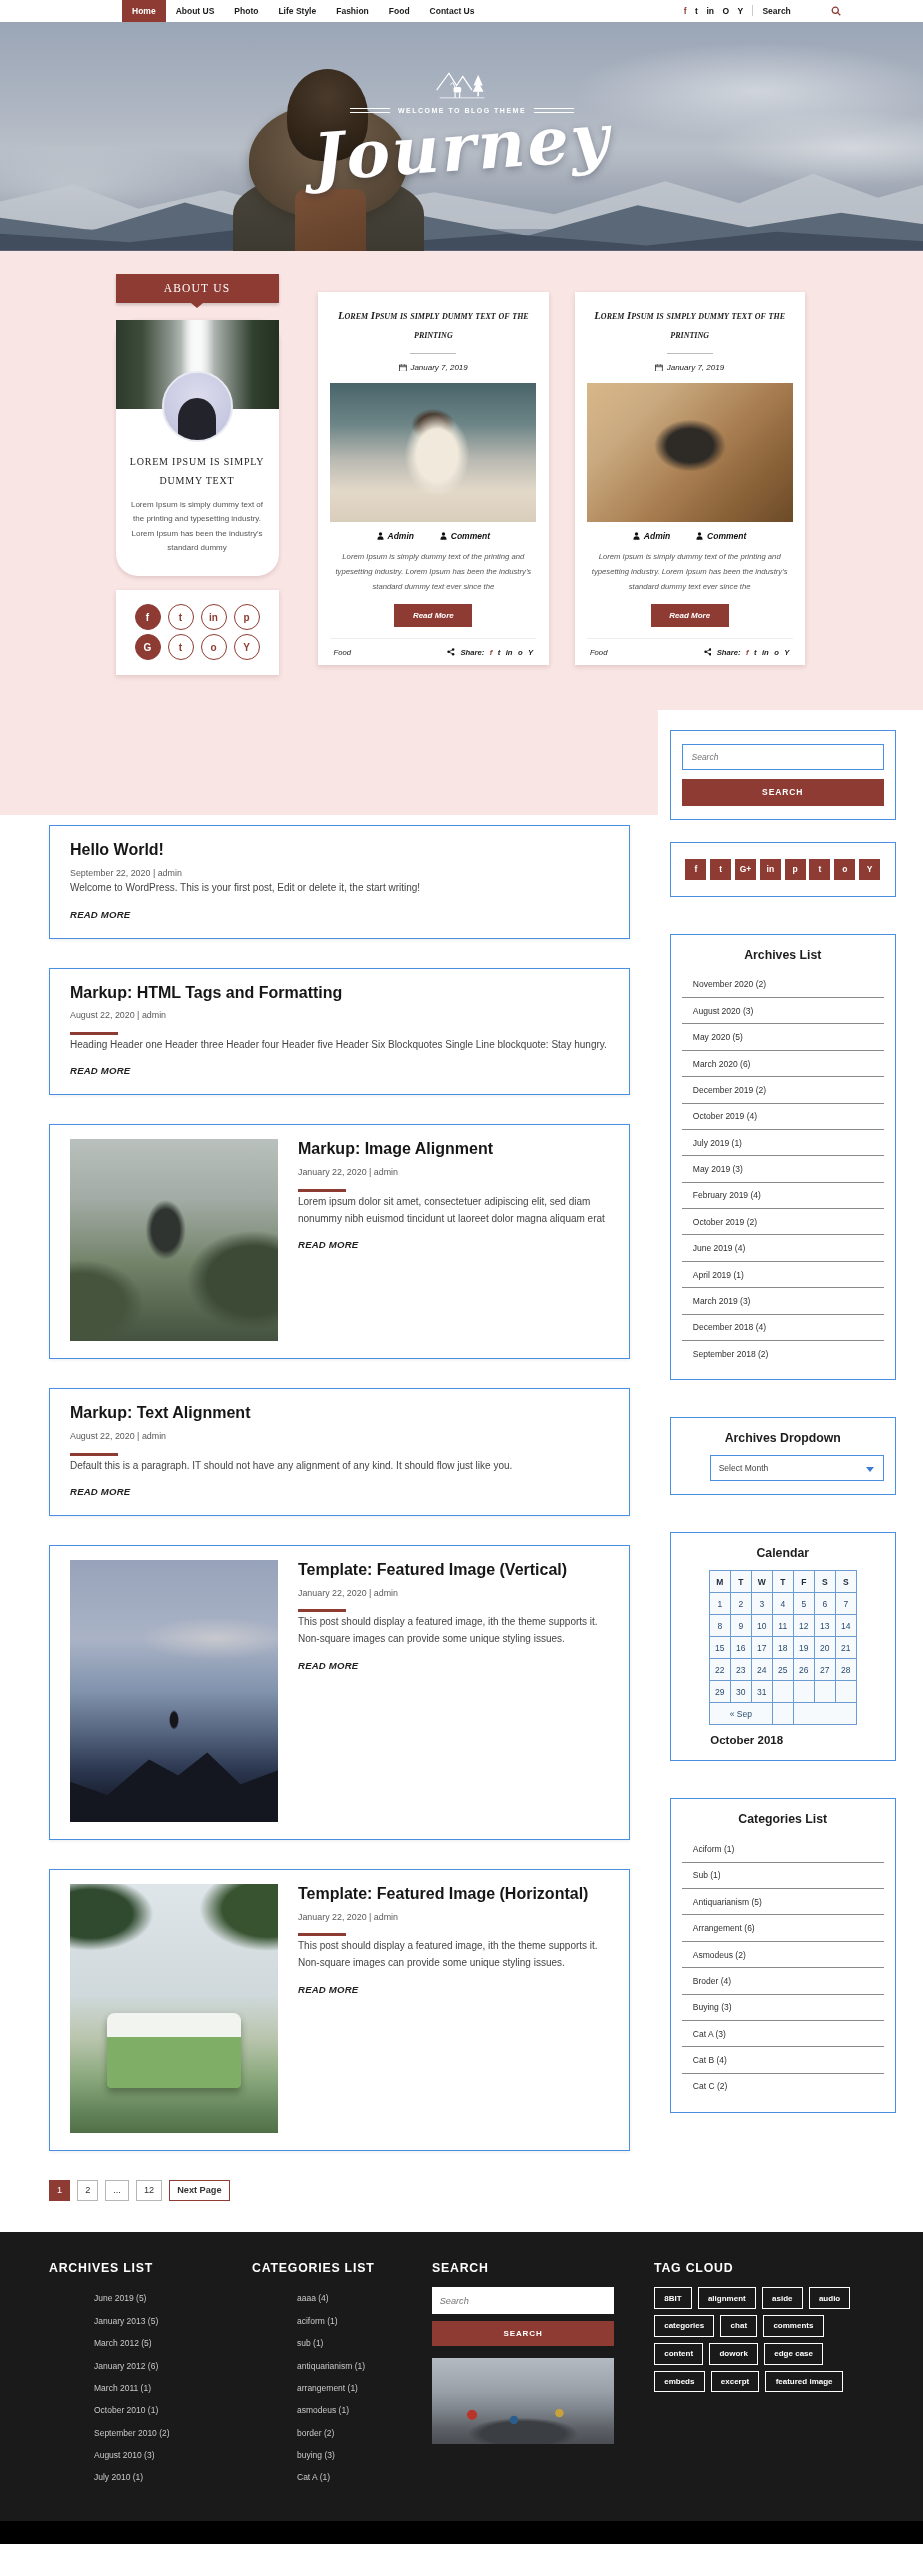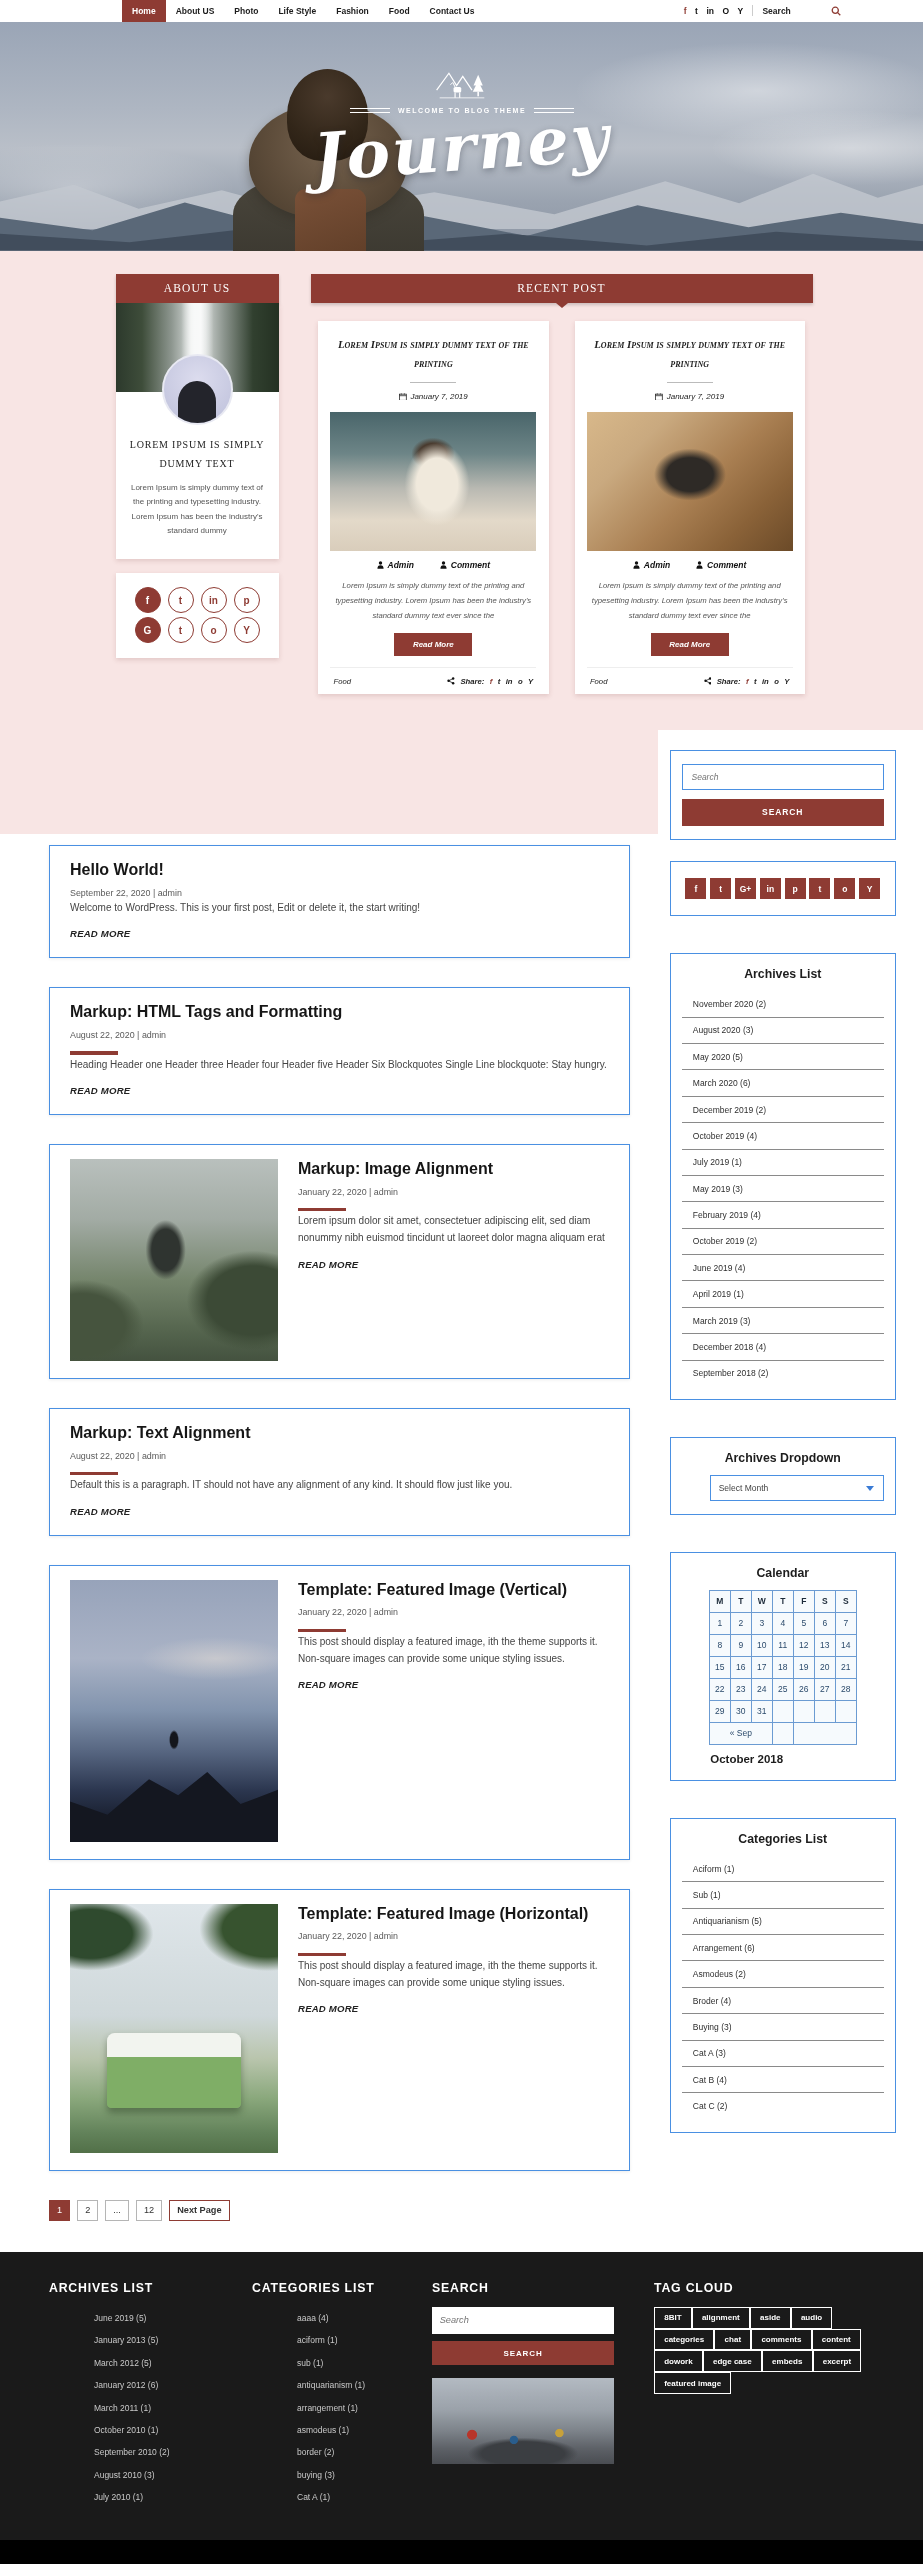--- a/index.html
+++ b/index.html
@@ -47,21 +47,21 @@
     transform: rotate(-4deg); letter-spacing: 2.3px; color: #fff; text-shadow: 0 2.3px 7.7px rgba(30,35,50,.35); margin-top: 1.5px; }
 
   
   .showcase { background: #f8e5e4; padding: 23px 0 0; }
   .showcase-inner { width: 793px; margin: 0 auto; display: flex; gap: 32px; align-items: flex-start; padding-bottom: 140px; }
   .ribbon { position: relative; background: #8e3b33; color: #fff; text-align: center;
     font-family: "Liberation Serif", serif; font-size: 11.5px; letter-spacing: 1.2px; padding: 8.5px 0; box-shadow: 0 1.5px 3.1px rgba(0,0,0,.18); }
   .ribbon::after { content: ""; position: absolute; left: 50%; bottom: -5.4px; transform: translateX(-50%);
     border-left: 6.2px solid transparent; border-right: 6.2px solid transparent; border-top: 5.4px solid #8e3b33; }
   .about-col { width: 163px; flex-shrink: 0; margin-left: 50px; }
-  .about-card { margin-top: 0; background: #fff; box-shadow: 0 1.5px 4.6px rgba(120,60,60,.18); text-align: center; }
+  .about-card { margin-top: 17px; background: #fff; box-shadow: 0 1.5px 4.6px rgba(120,60,60,.18); text-align: center; border-radius: 22px; }
   .about-img { height: 89px; position: relative;
     background: linear-gradient(90deg, #2c392c 0%, #3e4d3a 16%, #8d968f 34%, #dfe3e2 48%, #cdd2d0 55%, #8d968f 66%, #31402f 84%, #243122 100%); }
   .about-img::before { content: ""; position: absolute; inset: 0;
     background: linear-gradient(90deg, transparent 40%, rgba(255,255,255,.75) 46%, rgba(255,255,255,.85) 52%, transparent 60%); }
   .about-avatar { width: 71px; height: 71px; border-radius: 50%; margin: -38px auto 0; position: relative; z-index: 2;
     background: radial-gradient(circle at 50% 35%, #dcdcee 0%, #c6c8e0 70%, #b9bbd6 100%); overflow: hidden; border: 2.3px solid #e8e9f2; }
   .about-avatar::after { content: ""; position: absolute; left: 22%; bottom: 0; width: 56%; height: 62%;
     background: #23242b; border-radius: 50% 50% 0 0; }
   .about-title { font-family: "Liberation Serif", serif; font-size: 10px; letter-spacing: 0.8px; line-height: 1.9; color: #1d1d1d; padding: 10.8px 7.7px 0; }
   .about-text { font-size: 8px; color: #555; line-height: 1.8; padding: 7.7px 10.8px 20px; }
@@ -172,21 +172,21 @@
   .f-search-input { width: 100%; padding: 8.5px 7.7px; border: none; font-size: 9.2px; font-style: italic; color: #444;
     font-family: "Liberation Sans", sans-serif; outline: none; }
   .f-search-btn { width: 100%; background: #8e3b33; color: #fff; border: none; padding: 7.7px 0; font-weight: bold;
     font-size: 8px; letter-spacing: 0.9px; margin-top: 7px; cursor: pointer; font-family: "Liberation Sans", sans-serif; }
   .f-img { height: 86px; margin-top: 12.3px; background:
       radial-gradient(circle 5.4px at 22% 66%, #b8352a 0 4.6px, transparent 5.4px),
       radial-gradient(circle 4.6px at 45% 72%, #2a5d8c 0 3.8px, transparent 4.6px),
       radial-gradient(circle 4.6px at 70% 64%, #c7a13a 0 3.8px, transparent 4.6px),
       radial-gradient(ellipse 69px 20px at 50% 88%, #3b3e42 0 60%, transparent 80%),
       linear-gradient(180deg, #b3bac2 0%, #9aa1a9 38%, #7c8289 62%, #5d6167 82%, #4a4d52 100%); }
-  .tag-cloud { display: flex; flex-wrap: wrap; gap: 0; }
+  .tag-cloud { display: flex; flex-wrap: wrap; gap: 6px; }
   .tag-box { border: 0.8px solid #fff; color: #fff; font-size: 8px; font-weight: 600; padding: 5.4px 9.2px; cursor: pointer; background: transparent; }
   .bottombar { background: #000; color: #fff; text-align: center; font-size: 8.9px; padding: 11.5px 0 12.3px; }
 
   .icon-svg { display: inline-block; vertical-align: middle; }
 </style>
 </head>
 <body>
 
 <nav class="topnav">
   <div class="nav-item active">Home</div>
@@ -262,21 +262,20 @@
         <div class="social-row">
           <span class="s-circle">G</span>
           <span class="s-circle">t</span>
           <span class="s-circle">o</span>
           <span class="s-circle">Y</span>
         </div>
       </div>
     </div>
 
     <div class="recent-col">
-      <div class="ribbon">RECENT POST</div>
       <div class="recent-grid">
 
         <article class="recent-card">
           <h3 class="recent-title">Lorem Ipsum is simply dummy text of the printing</h3>
           <div class="recent-divider"></div>
           <div class="recent-date">
             <svg class="icon-svg" width="7.7" height="7.7" viewBox="0 0 10 10">
                 <rect x="0.5" y="1.5" width="9" height="8" fill="none" stroke="#222"></rect>
                 <line x1="0.5" y1="3.5" x2="9.5" y2="3.5" stroke="#222"></line>
                 <line x1="3" y1="0.5" x2="3" y2="2" stroke="#222"></line>

